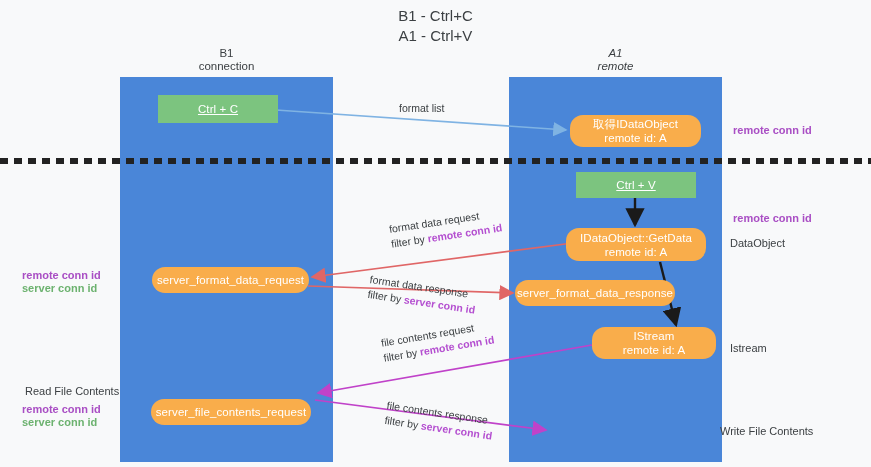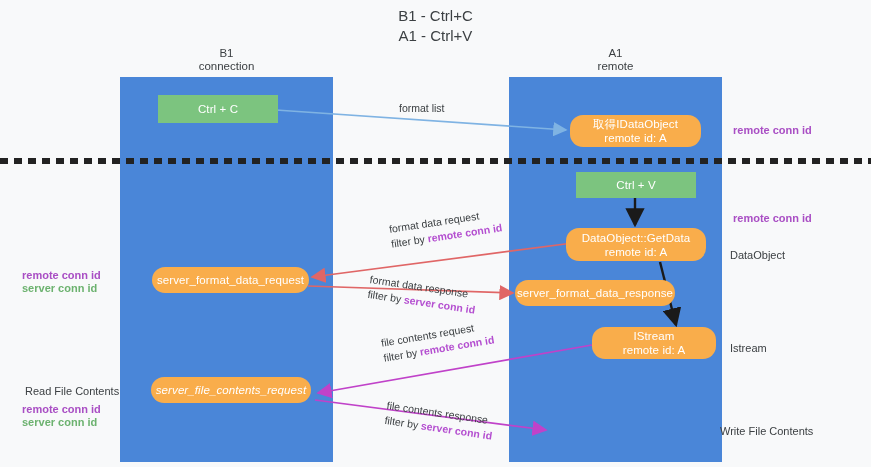--- a/index.html
+++ b/index.html
@@ -53,21 +53,21 @@
     align-items: center;
     justify-content: center;
     color: #ffffff;
     font-size: 11.5px;
     line-height: 14px;
     text-align: center;
     white-space: pre-line;
     letter-spacing: 0.1px;
   }
   .node.orange { background: #f9ad4b; border-radius: 13px; }
-  .node.green  { background: #7cc47f; }
+  .node.green  { background: #7cc47f; text-decoration: underline; }
 
   
   .dashed-sep {
     left: 0;
     top: 158px;
     width: 871px;
     height: 6px;
     background-image: repeating-linear-gradient(
         to right,
         #222222 0px, #222222 8px,
@@ -110,21 +110,21 @@
 <div id="canvas">
 
   <div class="abs title">B1 - Ctrl+C
 A1 - Ctrl+V</div>
 
   <div class="abs lane" style="left:120px; top:77px; width:213px; height:385px;"></div>
   <div class="abs lane" style="left:509px; top:77px; width:213px; height:385px;"></div>
 
   <div class="abs col-head" style="left:120px; top:47px; width:213px;">B1
 connection</div>
-  <div class="abs col-head" style="left:509px; top:47px; width:213px;">A1
+  <div class="abs col-head" style="left:509px; top:47px; width:213px;font-style:italic;">A1
 remote</div>
 
   <svg class="abs" id="arrows" viewBox="0 0 871 467">
     <defs>
       <marker id="ah-blue" markerWidth="9" markerHeight="9" refX="8" refY="4.5" orient="auto">
         <path d="M0,0 L9,4.5 L0,9 z" fill="#7fb3e3"></path>
       </marker>
       <marker id="ah-red" markerWidth="9" markerHeight="9" refX="8" refY="4.5" orient="auto">
         <path d="M0,0 L9,4.5 L0,9 z" fill="#e06666"></path>
       </marker>
@@ -153,31 +153,31 @@
 
   <div class="abs dashed-sep"></div>
 
   <div class="abs node green" style="left:158px; top:95px; width:120px; height:28px;">Ctrl + C</div>
 
   <div class="abs node orange" style="left:570px; top:115px; width:131px; height:32px;">取得IDataObject
 remote id: A</div>
 
   <div class="abs node green" style="left:576px; top:172px; width:120px; height:26px;">Ctrl + V</div>
 
-  <div class="abs node orange" style="left:566px; top:228px; width:140px; height:33px;">DataObject::GetData
+  <div class="abs node orange" style="left:566px; top:228px; width:140px; height:33px;">IDataObject::GetData
 remote id: A</div>
 
   <div class="abs node orange" style="left:152px; top:267px; width:157px; height:26px;">server_format_data_request</div>
 
   <div class="abs node orange" style="left:515px; top:280px; width:160px; height:26px;">server_format_data_response</div>
 
   <div class="abs node orange" style="left:592px; top:327px; width:124px; height:32px;">IStream
 remote id: A</div>
 
-  <div class="abs node orange" style="left:151px; top:377px; width:160px; height:26px;font-style:italic;">server_file_contents_request</div>
+  <div class="abs node orange" style="left:151px; top:399px; width:160px; height:26px;">server_file_contents_request</div>
 
 
   <div class="abs edge-lbl" style="left:399px; top:101px;">format list</div>
 
   <div class="abs rot-a" style="left:388px; top:222px;">
     <div class="edge-lbl">format data request</div>
     <div class="edge-lbl"><span>filter by </span><span class="kw">remote conn id</span></div>
   </div>
 
   <div class="abs rot-d" style="left:371px; top:272px;">
@@ -192,21 +192,21 @@
 
   <div class="abs rot-b" style="left:388px; top:398px;">
     <div class="edge-lbl">file contents response</div>
     <div class="edge-lbl"><span>filter by </span><span class="kw">server conn id</span></div>
   </div>
 
   <div class="abs lbl purple" style="left:733px; top:123px;">remote conn id</div>
 
   <div class="abs lbl purple" style="left:733px; top:211px;">remote conn id</div>
 
-  <div class="abs lbl" style="left:730px; top:236px;margin-top:12px;">DataObject</div>
+  <div class="abs lbl" style="left:730px; top:236px;">DataObject</div>
 
   <div class="abs lbl" style="left:730px; top:341px;">Istream</div>
 
   <div class="abs lbl" style="left:720px; top:424px;">Write File Contents</div>
 
   <div class="abs lbl purple" style="left:22px; top:268px;">remote conn id</div>
   <div class="abs lbl green" style="left:22px; top:281px;">server conn id</div>
 
   <div class="abs lbl" style="left:25px; top:384px;">Read File Contents</div>
   <div class="abs lbl purple" style="left:22px; top:402px;">remote conn id</div>

